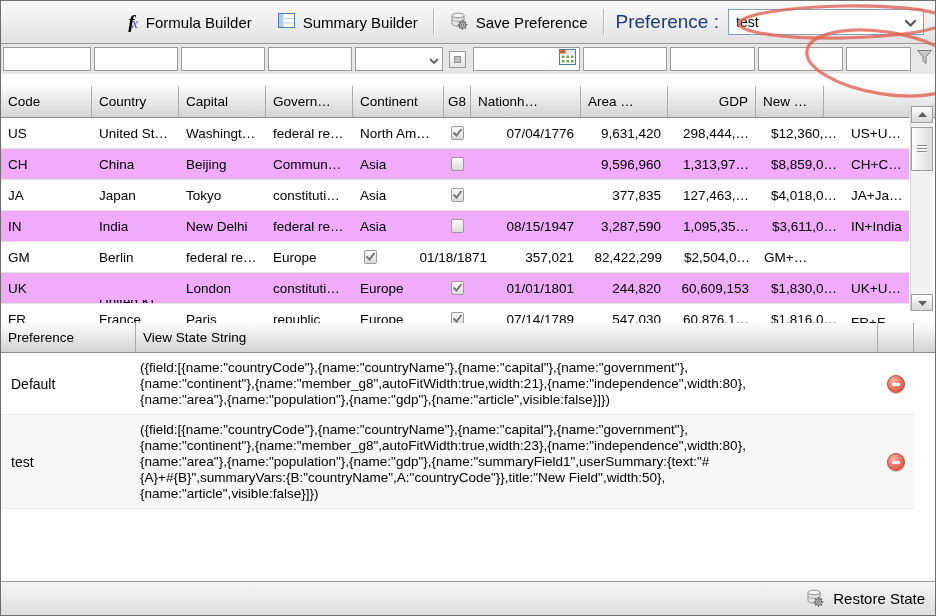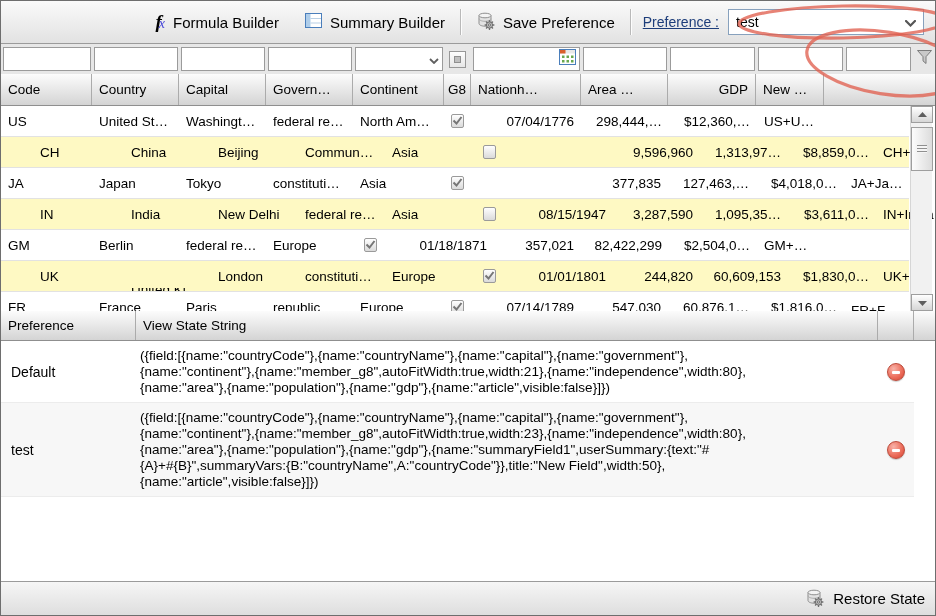--- a/index.html
+++ b/index.html
@@ -12,49 +12,50 @@
   
   .toolbar {
     height: 43px; display: flex; align-items: center; justify-content: flex-end;
     padding-right: 8px; background: linear-gradient(#fafafa, #e2e2e2);
     border-bottom: 1px solid #9b9b9b;
   }
   .tb-btn { display:flex; align-items:center; gap:8px; font-size:15px; padding:0 13px; cursor:default; }
   .tb-sep { width:1px; height:26px; background:#b9b9b9; box-shadow:1px 0 0 #fdfdfd; margin:0 2px; }
   .fx-f { font-family:"Liberation Serif", serif; font-style:italic; font-weight:bold; font-size:19px; }
   .fx-x { font-family:"Liberation Serif", serif; font-style:italic; font-size:14px; color:#4343d8; margin-left:-3px; }
-  .pref-label { color:#1d3d7a; font-size:14px; margin:0 9px 0 10px;text-decoration:underline; }
+  .pref-label { color:#1d3d7a; font-size:19px; margin:0 9px 0 10px; }
   .combo {
     width:196px; height:26px; border:1px solid #87a1bd; background:#fff;
     display:flex; align-items:center; justify-content:space-between;
     padding:0 7px; font-size:14px; margin-right:3px;
   }
   
   .grid-section { position:relative; height:267px; background:#fff; }
   .filter-row { height:30px; display:flex; background:#e7e7e7; }
   .f-cell { height:100%; padding:3px 1px 2px 2px; flex:none; }
   .f-cell.center { display:flex; align-items:center; justify-content:center; padding:0; }
   .f-input {
     width:100%; height:24px; border:1px solid #9b9b9b; background:#fff;
     display:flex; align-items:center; justify-content:flex-end; padding:0 3px;
   }
   .cb-tri { width:17px; height:17px; border:1px solid #979797;
     background:linear-gradient(#fdfdfd,#e7e7e7); display:flex; align-items:center; justify-content:center; }
   .tri-inner { width:7px; height:7px; background:#bfbfbf; border:1px solid #8f8f8f; display:block; }
   .hdr-row, .pp-hdr {
     height:32px; display:flex; background:linear-gradient(#fcfcfc,#d4d4d4);
     border-bottom:1px solid #8f8f8f;
+    margin-top:12px;
   }
   .hdr-cell {
     flex:none; border-right:1px solid #ababab; font-size:13.5px;
     display:flex; align-items:center; padding:0 7px; overflow:hidden; white-space:nowrap;
   }
   .grid-body { position:relative; height:205px; overflow:hidden; background:#fff; }
   .row { display:flex; width:908px; height:31px; border-bottom:1px solid #e2e2e2; background:#fff; }
-  .row.alt { background:#fef9c3;padding-left:32px; }
+  .row.alt { background:#f0abfc; }
   .cell { flex:none; font-size:13.5px; display:flex; align-items:center;
     padding:0 7px; overflow:hidden; white-space:nowrap; }
   .cb { width:14px; height:14px; border:1px solid #9a9a9a; border-radius:2px;
     background:linear-gradient(#fefefe,#dadada); display:flex; align-items:center; justify-content:center; }
   
   .vscroll { position:absolute; top:62px; bottom:0; right:3px; width:22px;
     background:#f1f1f1; border-left:1px solid #d6d6d6; }
   .sb-btn { position:absolute; left:0; width:22px; height:17px;
     background:linear-gradient(#ffffff,#d6d6d6); border:1px solid #9e9e9e;
     display:flex; align-items:center; justify-content:center; }
@@ -225,20 +226,21 @@
           <div class="cell" style="width: 87px; justify-content: flex-start;">federal re…</div>
           <div class="cell" style="width: 91px; justify-content: flex-start;">North Am…</div>
           <div class="cell" style="width: 27px; justify-content: center;">
             <div class="cb">
               <svg width="11" height="10" viewBox="0 0 11 10">
                 <path d="M1.5,4.5 L4.5,7.5 L9.5,1" fill="none" stroke="#767676" stroke-width="2"></path>
               </svg>
             </div>
           </div>
           <div class="cell" style="width: 110px; justify-content: flex-end;">07/04/1776</div>
+          <div class="cell" style="width: 87px; justify-content: flex-end;">9,631,420</div>
           <div class="cell" style="width: 88px; justify-content: flex-end;">298,444,…</div>
           <div class="cell" style="width: 88px; justify-content: flex-end;">$12,360,…</div>
           <div class="cell" style="width: 68px; justify-content: flex-start;">US+U…</div>
         </div>
         <div class="row alt">
           <div class="cell" style="width: 91px; justify-content: flex-start;">CH</div>
           <div class="cell" style="width: 87px; justify-content: flex-start;">China</div>
           <div class="cell" style="width: 87px; justify-content: flex-start;">Beijing</div>
           <div class="cell" style="width: 87px; justify-content: flex-start;">Commun…</div>
           <div class="cell" style="width: 91px; justify-content: flex-start;">Asia</div>

